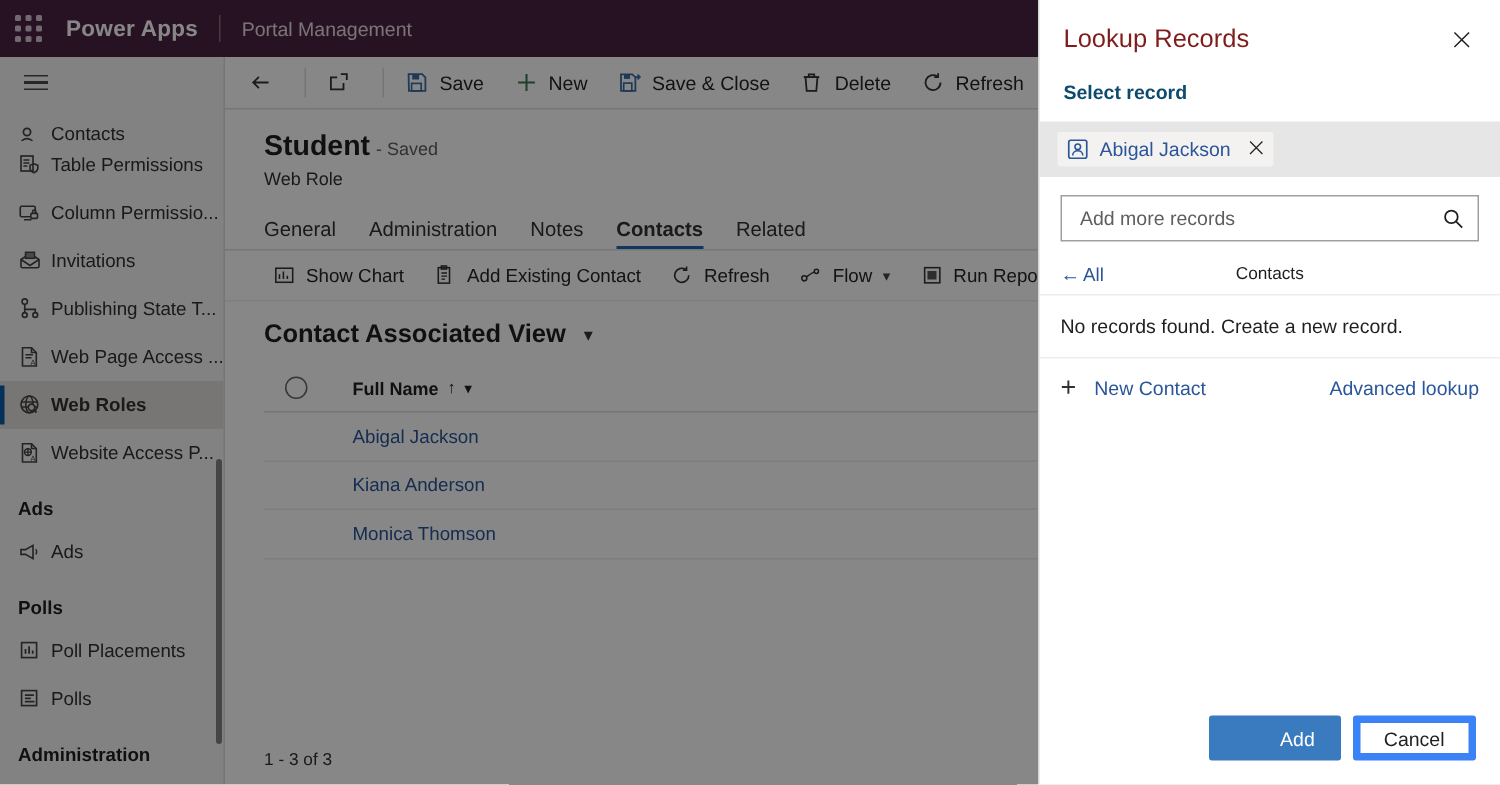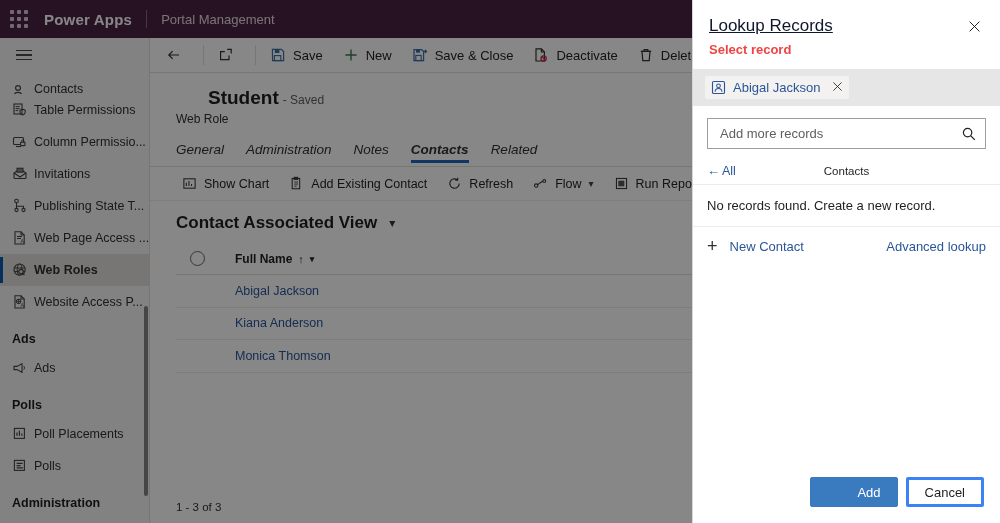--- a/index.html
+++ b/index.html
@@ -47,24 +47,24 @@
   .nav-scrollbar { position: absolute; left: 144px; top: 268px; width: 4px; height: 190px; background: #6f6f6f; border-radius: 2px; opacity: .85; }
 
   
   .main { position: absolute; top: 38px; left: 150px; right: 0; bottom: 0; background: #fff; }
   .cmdbar { height: 35px; border-bottom: 1px solid #e1dfdd; display: flex; align-items: center; padding-left: 6px; }
   .cmd { display: flex; align-items: center; height: 34px; padding: 0 10px; font-size: 13px; color: #242424; white-space: nowrap; }
   .cmd .g { margin-right: 7px; display: inline-flex; align-items: center; }
   .cmd-sep { width: 1px; height: 20px; background: #e1dfdd; margin: 0 4px; }
 
   .rec-head { padding: 14px 0 0 26px; }
-  .rec-title { font-size: 19px; font-weight: 700; color: #201f1e; margin-left: 32px; }
+  .rec-title { font-size: 19px; font-weight: 700; color: #201f1e; }
   .rec-saved { font-size: 12px; color: #605e5c; font-weight: 400; margin-left: 4px; }
   .rec-sub { font-size: 12px; color: #323130; margin-top: 3px; }
-  .tabs { display: flex; align-items: center; gap: 22px; margin: 12px 0 0 26px; height: 28px; font-style: italic; }
+  .tabs { display: flex; align-items: flex-end; gap: 22px; margin: 12px 0 0 26px; height: 28px; }
   .tab { font-size: 13.5px; color: #323130; padding-bottom: 6px; position: relative; white-space: nowrap; }
   .tab.act { font-weight: 700; }
   .tab.act::after { content: ""; position: absolute; left: 0; right: 0; bottom: 0; height: 2.5px; background: #2266bb; }
   .tabs-rule { height: 1px; background: #e1dfdd; margin-left: 0; }
 
   .subcmd { height: 34px; display: flex; align-items: center; padding-left: 22px; border-bottom: 1px solid #eeeeee; }
   .subcmd .cmd { font-size: 12.5px; }
   .chev { margin-left: 7px; font-size: 10px; color: #444; }
 
   .gridwrap { padding: 12px 0 0 26px; }
@@ -81,22 +81,22 @@
 
   .dim { position: absolute; top: 0; left: 0; width: 692px; height: 523px; background: rgba(0,0,0,0.47); }
 
   
   .panel {
     position: absolute; top: 0; right: 0; width: 308px; height: 523px;
     background: #fff; border-left: 1px solid #d6d6d6;
     display: flex; flex-direction: column;
   }
   .panel-head { padding: 16px 16px 0 16px; position: relative; }
-  .panel-title { font-size: 17px; color: #0f172a; text-decoration: underline; }
-  .panel-sub { font-size: 13px; font-weight: 600; color: #ef4444; margin-top: 6px; }
+  .panel-title { font-size: 17px; color: #7f1d1d; }
+  .panel-sub { font-size: 13px; font-weight: 600; color: #0c4a6e; margin-top: 18px; }
   .panel-close { position: absolute; top: 12px; right: 12px; width: 28px; height: 28px;
                  display: flex; align-items: center; justify-content: center; color: #201f1e; font-size: 16px; }
   .chipband { background: #e6e6e6; margin-top: 12px; padding: 7px 12px; display: flex; flex-wrap: wrap; gap: 6px; }
   .chip { display: inline-flex; align-items: center; background: #f3f2f1; border-radius: 2px; padding: 4px 6px 4px 6px; }
   .chip .cicon { width: 15px; height: 15px; margin-right: 7px; }
   .chip .ctext { font-size: 13px; color: #2a5699; }
   .chip .cx { margin-left: 12px; font-size: 13px; color: #201f1e; }
 
   .searchwrap { padding: 12px 14px 0 14px; }
   .searchbox { display: flex; align-items: center; height: 31px; border: 1px solid #a19f9d; background: #fff; padding: 0 8px 0 10px; }
@@ -112,21 +112,21 @@
   .nores { font-size: 13px; color: #201f1e; padding: 13px 14px; border-bottom: 1px solid #ededed; }
   .resactions { display: flex; align-items: center; justify-content: space-between; padding: 10px 14px 10px 14px; }
   .newrec { display: flex; align-items: center; font-size: 13px; color: #2a5699; }
   .newrec .plus { font-size: 18px; margin-right: 12px; color: #323130; font-weight: 300; line-height: 1; }
   .advlookup { font-size: 13px; color: #2a5699; }
 
   .panel-foot { margin-top: auto; padding: 12px 16px 16px 16px; display: flex; justify-content: flex-end; gap: 8px; }
   .btn { height: 30px; min-width: 66px; padding: 0 16px; font-size: 13px; font-family: "Liberation Sans", sans-serif;
          display: inline-flex; align-items: center; justify-content: center; border-radius: 2px; }
   .btn-pri { background: #3a7bbf; color: #fff; border: 1px solid #3a7bbf; padding-left: 46px; }
-  .btn-sec { background: #fff; color: #201f1e; border: 3px solid #3b82f6; }
+  .btn-sec { background: #fff; color: #201f1e; border: 5px solid #3b82f6; }
 </style>
 </head>
 <body>
 
 <div id="root">
 
   <div id="app">
 
     <div class="topbar">
       <div class="waffle">
@@ -333,31 +333,20 @@
             <svg width="16" height="16" viewBox="0 0 16 16">
                 <path d="M2 2.6h7.6l2 2v9H2z" fill="none" stroke="#3b6ea5" stroke-width="1.2"></path>
                 <rect x="4" y="2.6" width="4" height="3" fill="#3b6ea5"></rect>
                 <rect x="3.8" y="8.4" width="5.4" height="5.2" fill="none" stroke="#3b6ea5" stroke-width="1.1"></rect>
                 <path d="M11.4 4.4h3.2M13 2.8l1.6 1.6L13 6" fill="none" stroke="#3b6ea5" stroke-width="1.1"></path>
               </svg>
           </span>
           <span>Save &amp; Close</span>
         </div>
 
-        <div class="cmd">
-          <span class="g">
-            <svg width="16" height="16" viewBox="0 0 16 16">
-                <path d="M3 1.8h5.4L11.4 5v9H3z" fill="none" stroke="#333" stroke-width="1.2"></path>
-                <path d="M8.4 1.8V5h3" fill="none" stroke="#333" stroke-width="1.2"></path>
-                <circle cx="10.6" cy="11.4" r="2.6" fill="none" stroke="#c4314b" stroke-width="1.3"></circle>
-                <path d="M8.9 9.7l3.4 3.4" stroke="#c4314b" stroke-width="1.3"></path>
-              </svg>
-          </span>
-          <span>Deactivate</span>
-        </div>
 
         <div class="cmd">
           <span class="g">
             <svg width="16" height="16" viewBox="0 0 16 16">
                 <path d="M4 4.4h8l-.8 9.2H4.8z" fill="none" stroke="#333" stroke-width="1.2"></path>
                 <path d="M2.8 4.4h10.4M6.2 4.4V2.6h3.6v1.8" fill="none" stroke="#333" stroke-width="1.2"></path>
               </svg>
           </span>
           <span>Delete</span>
         </div>

